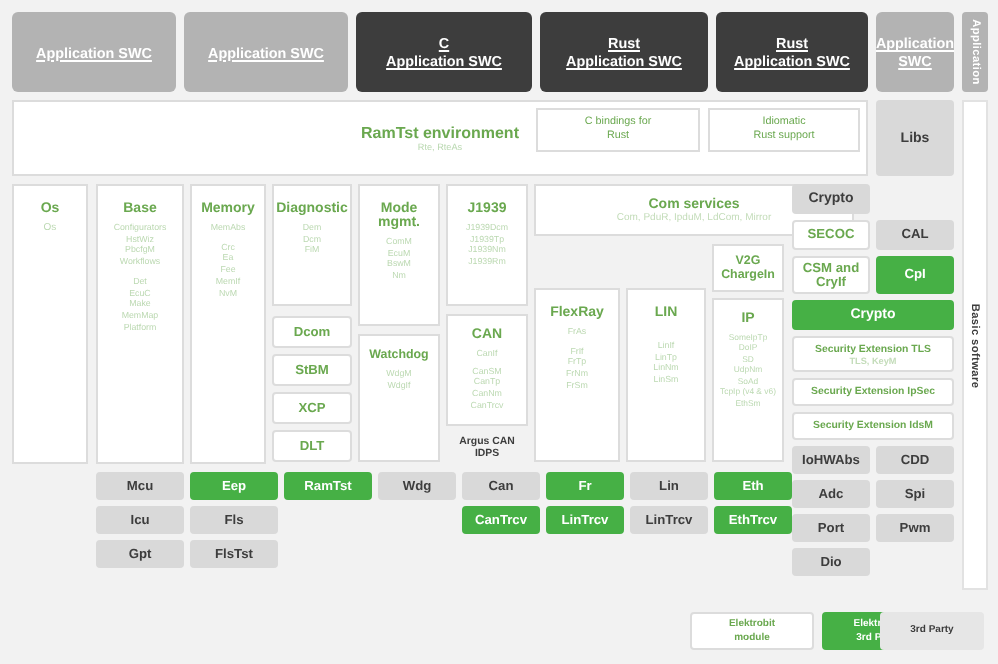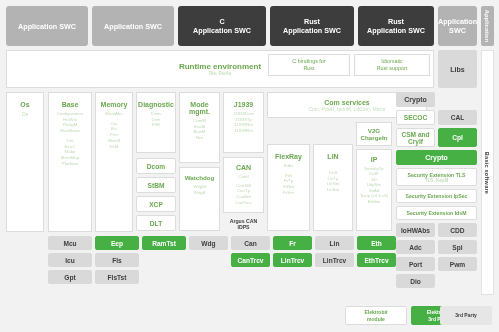--- a/index.html
+++ b/index.html
@@ -10,21 +10,21 @@
   .grey{background:#b3b3b3;color:#ffffff;}
   .dark{background:#3d3d3d;color:#ffffff;}
   .lgrey{background:#d9d9d9;color:#3d3d3d;}
   .white{background:#ffffff;border:1px solid #dcdcdc;color:#6aa84f;}
   .green{background:#46b045;color:#ffffff;border:1px solid #46b045;}
 
   .ttl{font-weight:bold;line-height:1.15;}
   .sub{color:#b9d8b0;font-weight:normal;line-height:1.25;}
   .items{color:#bcd9b2;font-weight:normal;line-height:1.3;margin-top:3px;}
 
-  .swc{font-size:7.2px;font-weight:bold;line-height:1.25;border-radius:3px;}
+  .swc{font-size:7.2px;font-weight:bold;line-height:1.25;border-radius:3px;text-decoration:underline;}
 
   .vlabel{position:absolute;box-sizing:border-box;display:flex;align-items:center;justify-content:center;}
   .vlabel span{transform:rotate(90deg);white-space:nowrap;font-size:5.6px;font-weight:bold;letter-spacing:.2px;}
 
   .mod{position:absolute;box-sizing:border-box;display:flex;align-items:center;justify-content:center;text-align:center;font-size:6.6px;font-weight:bold;border-radius:2px;}
   .mod.white{color:#6aa84f;}
   .mod.lgrey{color:#3d3d3d;border:1px solid #d9d9d9;}
 
   .legend{position:absolute;box-sizing:border-box;display:flex;align-items:center;justify-content:center;text-align:center;font-size:5px;font-weight:bold;line-height:1.25;border-radius:2px;}
 
@@ -57,21 +57,21 @@
   <div class="box grey swc" style="left:438px;top:6px;width:39px;height:40px;">
     <span>Application</span>
     <span>SWC</span>
   </div>
 
   <div class="vlabel grey" style="left:481px;top:6px;width:13px;height:40px;border-radius:2px;color:#ffffff;">
     <span>Application</span>
   </div>
 
   <div class="box white" style="left:6px;top:50px;width:428px;height:38px;justify-content:center;">
-    <span class="ttl" style="font-size:8px;color:#6aa84f;">Runtime environment</span>
+    <span class="ttl" style="font-size:8px;color:#6aa84f;">RamTst environment</span>
     <span class="sub" style="font-size:4.6px;">Rte, RteAs</span>
   </div>
   <div class="box white" style="left:268px;top:54px;width:82px;height:22px;">
     <span style="font-size:5.4px;line-height:1.3;">C bindings for</span>
     <span style="font-size:5.4px;line-height:1.3;">Rust</span>
   </div>
   <div class="box white" style="left:354px;top:54px;width:76px;height:22px;">
     <span style="font-size:5.4px;line-height:1.3;">Idiomatic</span>
     <span style="font-size:5.4px;line-height:1.3;">Rust support</span>
   </div>

